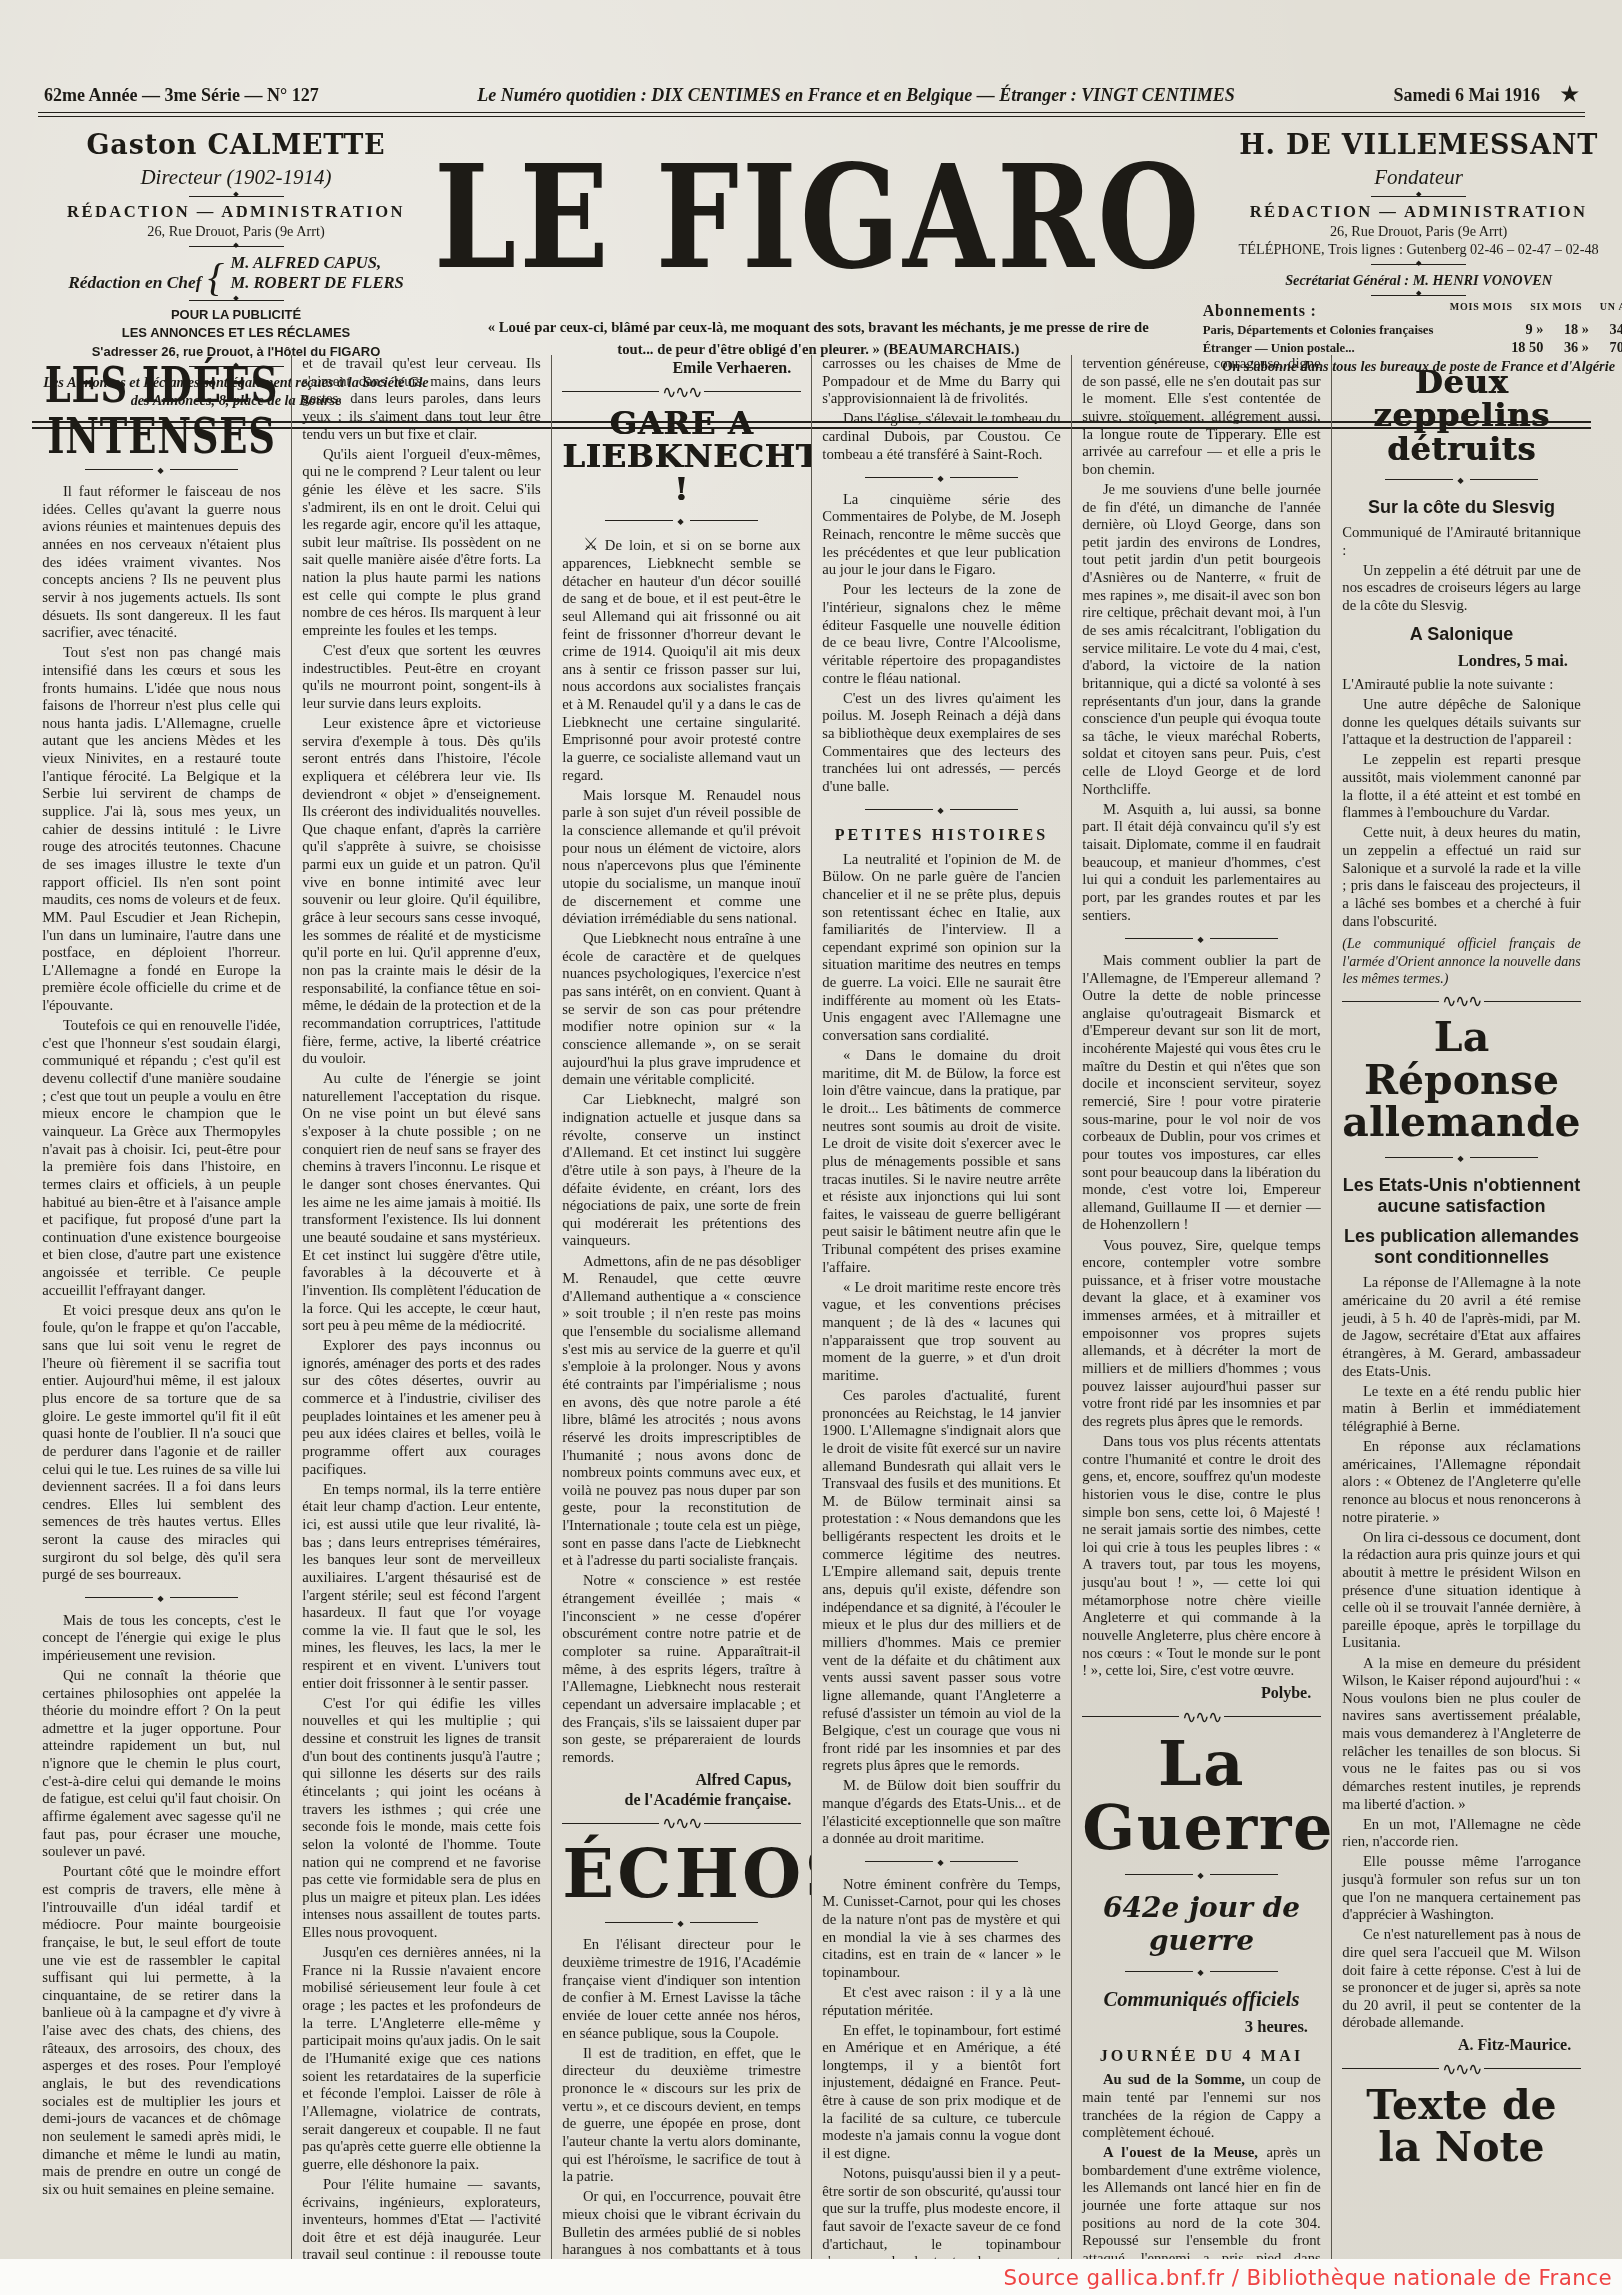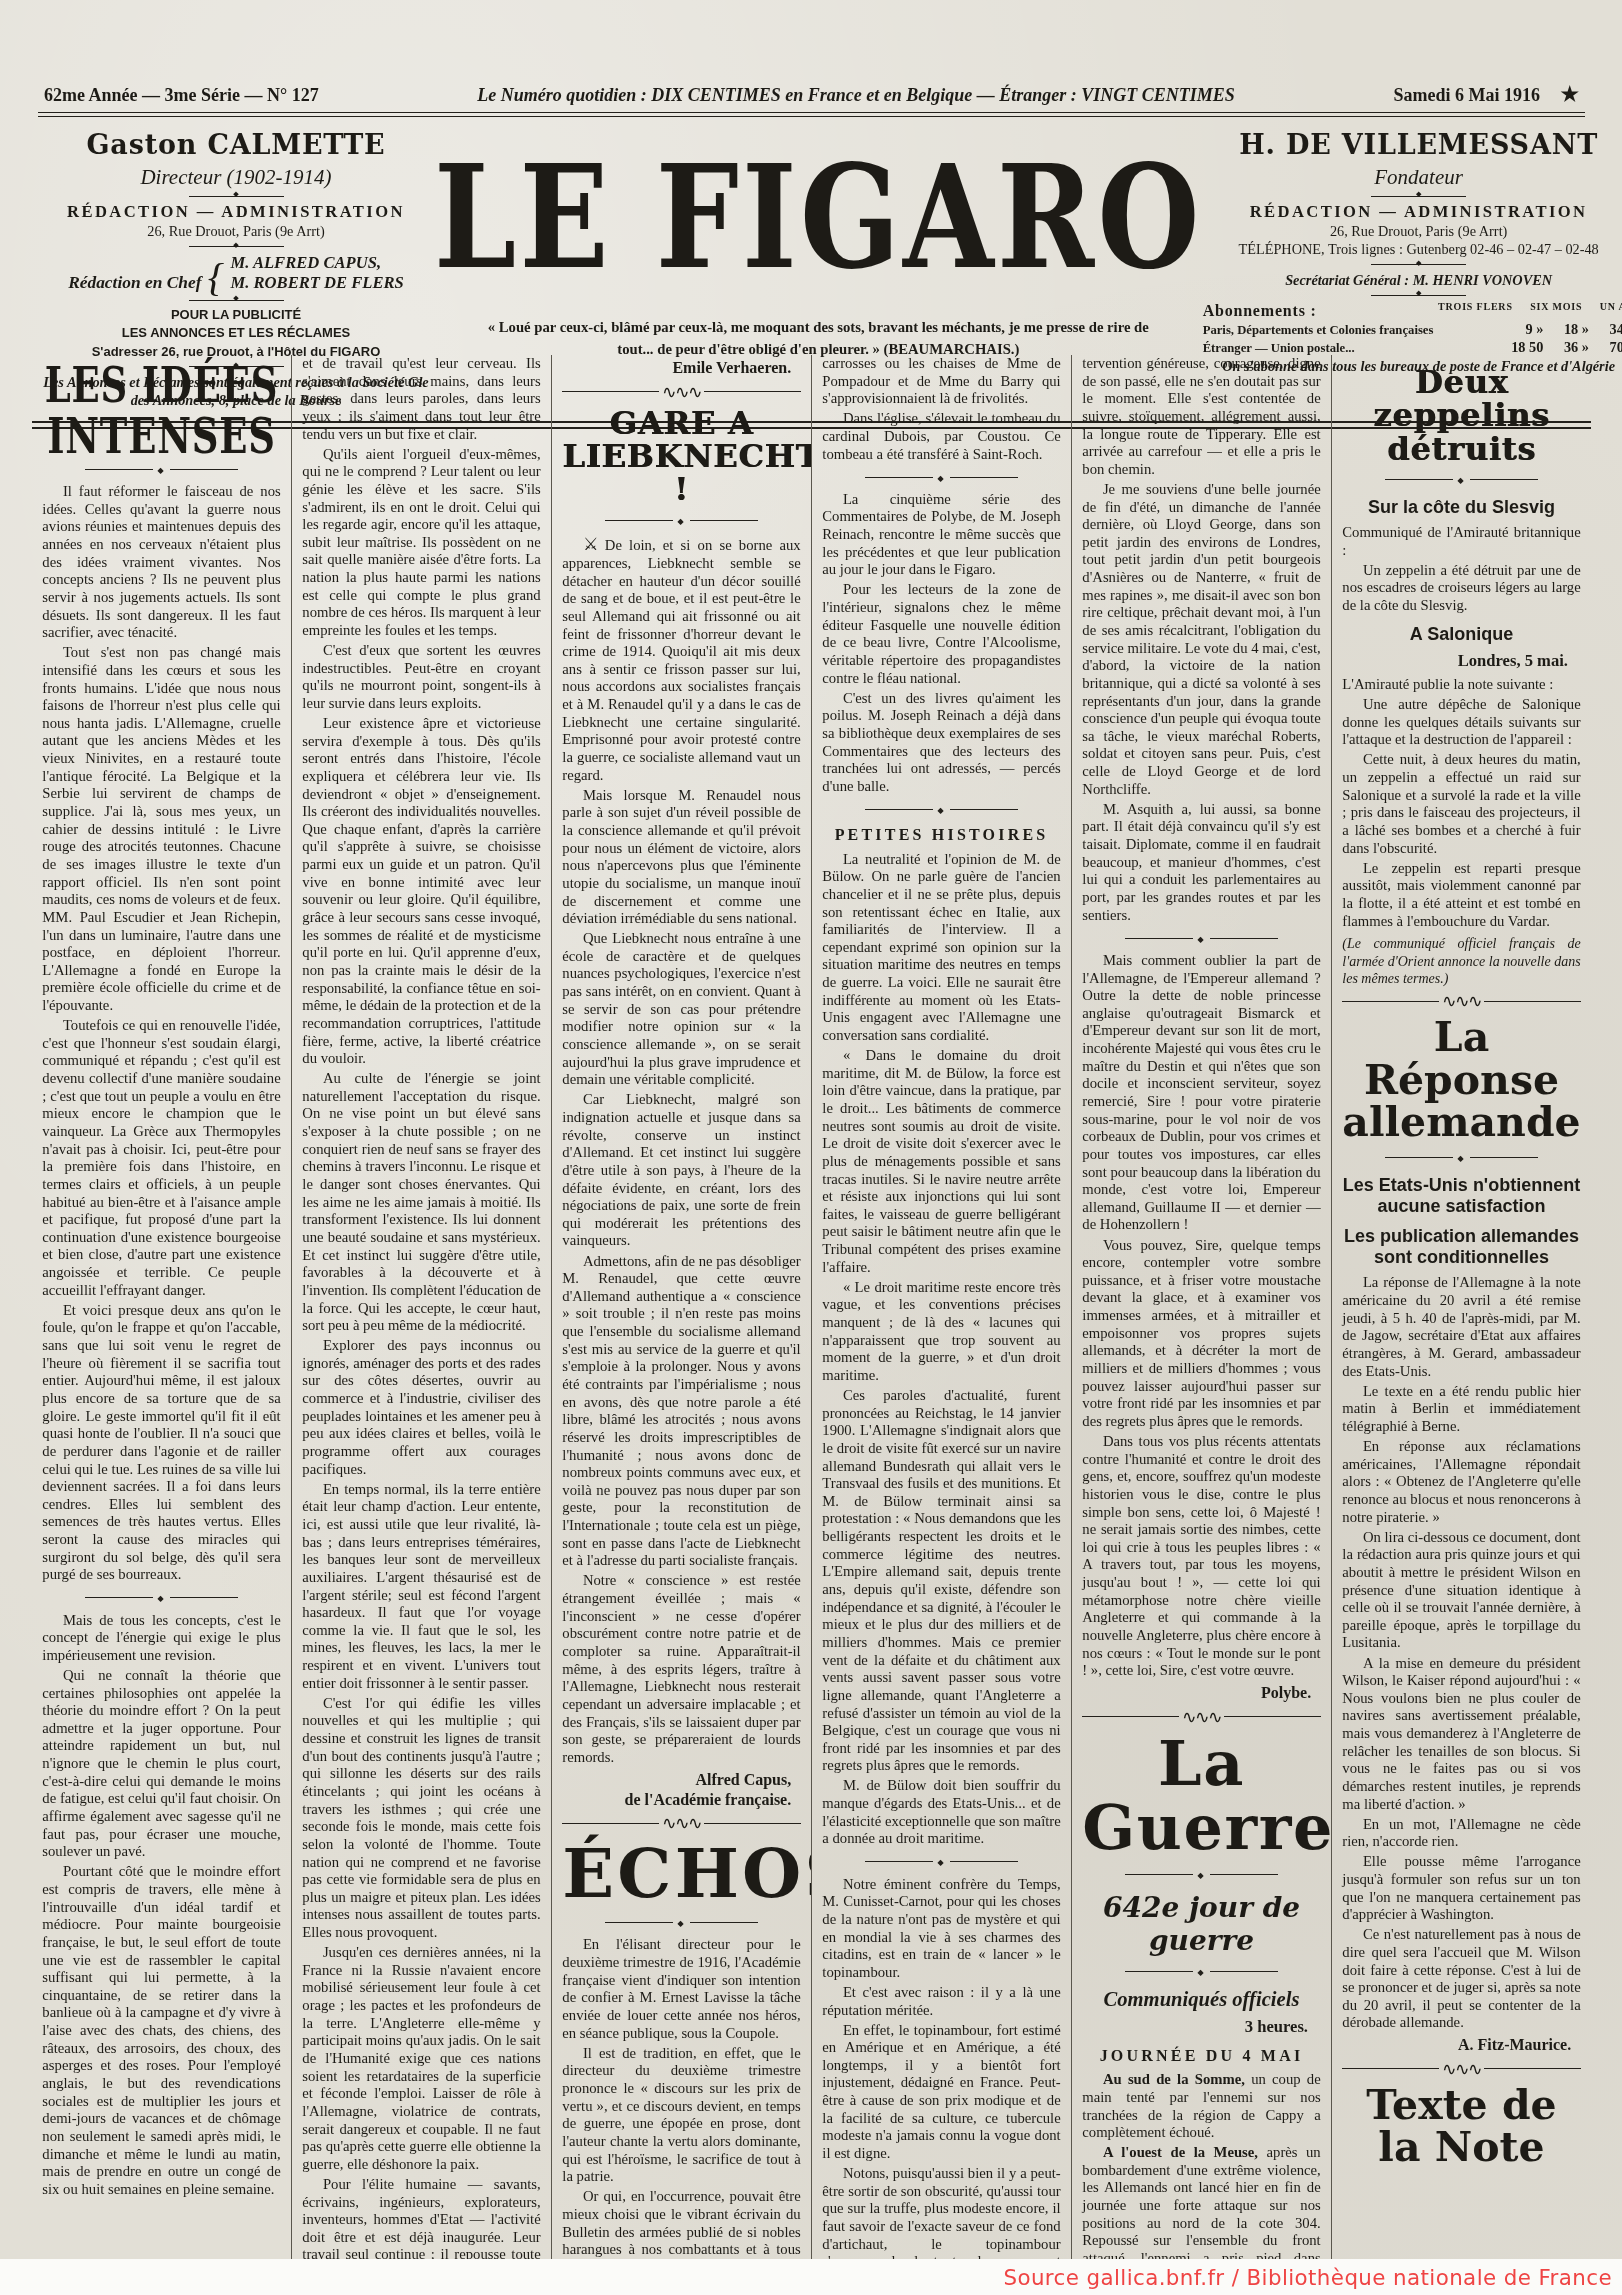--- a/index.html
+++ b/index.html
@@ -119,21 +119,21 @@
         <div class="orn-sm"></div>
         <div class="mast-caps">RÉDACTION — ADMINISTRATION</div>
         <div class="mast-small">26, Rue Drouot, Paris (9e Arrt)</div>
         <div class="mast-small">TÉLÉPHONE, Trois lignes : Gutenberg 02-46 – 02-47 – 02-48</div>
         <div class="orn-sm"></div>
         <div class="mast-ital">Secrétariat Général : M. HENRI VONOVEN</div>
         <div class="orn-sm"></div>
         <div class="abo-table">
           <div class="abo-head">
             <b style="margin-right:auto;font-size:16px;">Abonnements :</b>
-            <span>TROIS FLERS</span>
+            <span>MOIS MOIS</span>
             <span>SIX MOIS</span>
             <span>UN AN</span>
           </div>
           <div class="abo-row">
             <span style="text-align:left;font-size:12.7px;max-width:238px;">Paris, Départements et Colonies françaises</span>
             <span class="abo-vals">
               <span>9 »</span>
               <span>18 »</span>
               <span>34 »</span>
             </span>
@@ -269,22 +269,22 @@
         <div class="b-orn">
           <span class="orn-core"></span>
         </div>
         <div class="b-sub">Sur la côte du Slesvig</div>
         <div class="b-p noind">Communiqué de l'Amirauté britannique :</div>
         <div class="b-p">Un zeppelin a été détruit par une de nos escadres de croiseurs légers au large de la côte du Slesvig.</div>
         <div class="b-sub">A Salonique</div>
         <div class="b-date">Londres, 5 mai.</div>
         <div class="b-p noind">L'Amirauté publie la note suivante :</div>
         <div class="b-p">Une autre dépêche de Salonique donne les quelques détails suivants sur l'attaque et la destruction de l'appareil :</div>
+        <div class="b-p">Le zeppelin est reparti presque aussitôt, mais violemment canonné par la flotte, il a été atteint et est tombé en flammes à l'embouchure du Vardar.</div>
         <div class="b-p">Cette nuit, à deux heures du matin, un zeppelin a effectué un raid sur Salonique et a survolé la rade et la ville ; pris dans le faisceau des projecteurs, il a lâché ses bombes et a cherché à fuir dans l'obscurité.</div>
-        <div class="b-p">Le zeppelin est reparti presque aussitôt, mais violemment canonné par la flotte, il a été atteint et est tombé en flammes à l'embouchure du Vardar.</div>
         <div class="b-note">(Le communiqué officiel français de l'armée d'Orient annonce la nouvelle dans les mêmes termes.)</div>
         <div class="b-wavy">
           <span class="wavy-core">∿∿∿</span>
         </div>
         <div class="b-h1 hl-display">La Réponse allemande</div>
         <div class="b-orn">
           <span class="orn-core"></span>
         </div>
         <div class="b-sub">Les Etats-Unis n'obtiennent aucune satisfaction</div>
         <div class="b-sub">Les publication allemandes sont conditionnelles</div>

